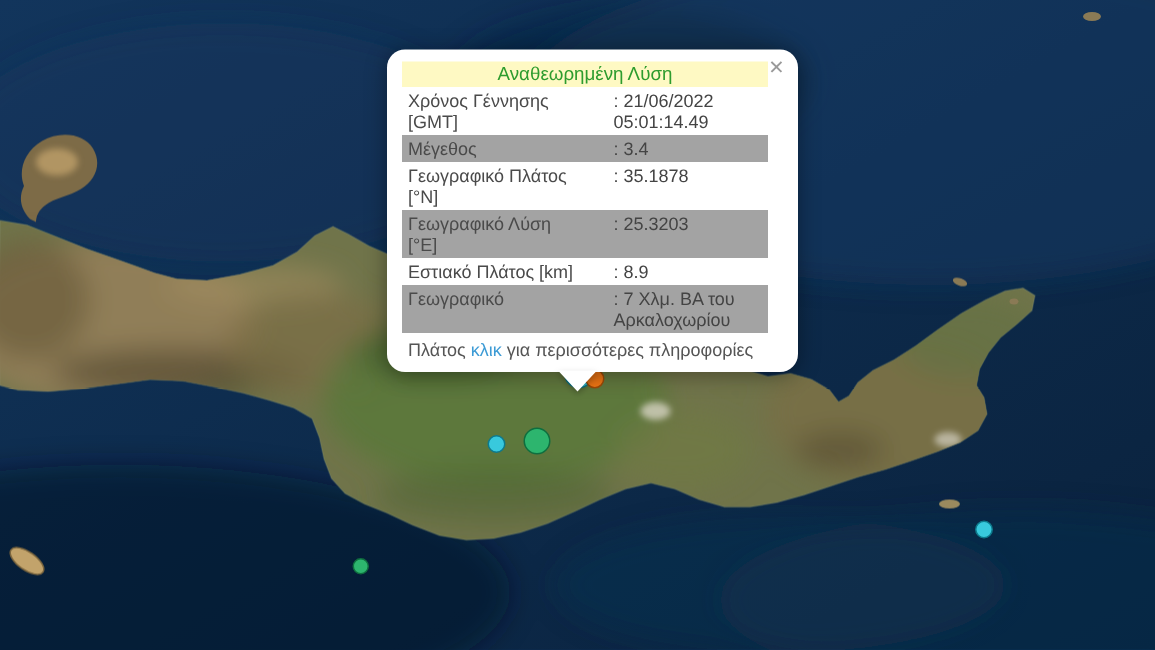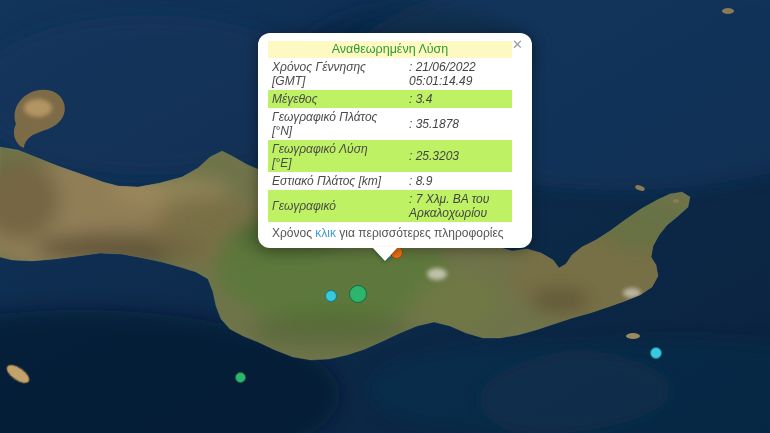--- a/index.html
+++ b/index.html
@@ -11,22 +11,22 @@
   .quake-marker{position:absolute;border-radius:50%;box-sizing:content-box;cursor:pointer;}
   
   .popup{position:absolute;left:258px;top:33px;width:274px;background:#ffffff;
          border-radius:12px;box-shadow:0 2px 14px rgba(0,0,0,.38);z-index:10;
          font-size:12px;color:#4a4a4a;}
   .popup-close{position:absolute;top:5px;right:9px;color:#9a9a9a;font-size:13px;
                line-height:13px;cursor:pointer;}
   .popup-body{padding:8px 20px 0 10px;}
   .popup-title{background:#fef9c3;text-align:center;color:#2e9c2e;
                font-size:12.5px;line-height:15px;padding:1px 0;}
-  .trow{display:flex;align-items:center;font-style:italic;}
-  .trow.alt{background:#bef264;}
+  .trow{display:flex;align-items:flex-start;}
+  .trow.alt{background:#a3a3a3;}
   .tl{width:113px;padding:2px 2px 2px 4px;line-height:14px;color:#4a4a4a;}
   .tv{flex:1;padding:2px 0 2px 2px;line-height:14px;color:#444;margin-left:20px;}
   .popup-footer{padding:4px 4px 7px 14px;color:#555;line-height:15px;}
   .popup-footer .link{color:#3d9bd5;text-decoration:none;cursor:pointer;}
   .popup-arrow{position:absolute;bottom:-13px;left:114px;width:0;height:0;
                border-left:13px solid transparent;border-right:13px solid transparent;
                border-top:14px solid #ffffff;
                filter:drop-shadow(0 2px 2px rgba(0,0,0,.25));}
 </style>
 </head>
@@ -155,20 +155,20 @@
       <div class="trow">
         <div class="tl">Εστιακό Πλάτος [km]</div>
         <div class="tv">: 8.9</div>
       </div>
       <div class="trow alt">
         <div class="tl">Γεωγραφικό</div>
         <div class="tv">: 7 Χλμ. ΒΑ του Αρκαλοχωρίου</div>
       </div>
     </div>
     <div class="popup-footer">
-      <span>Χρόνος</span>
+      <span>Πλάτος</span>
       <a class="link">κλικ</a>
       <span>για περισσότερες πληροφορίες</span>
     </div>
     <div class="popup-arrow"></div>
   </div>
 
 </div>
 
 </body></html>

